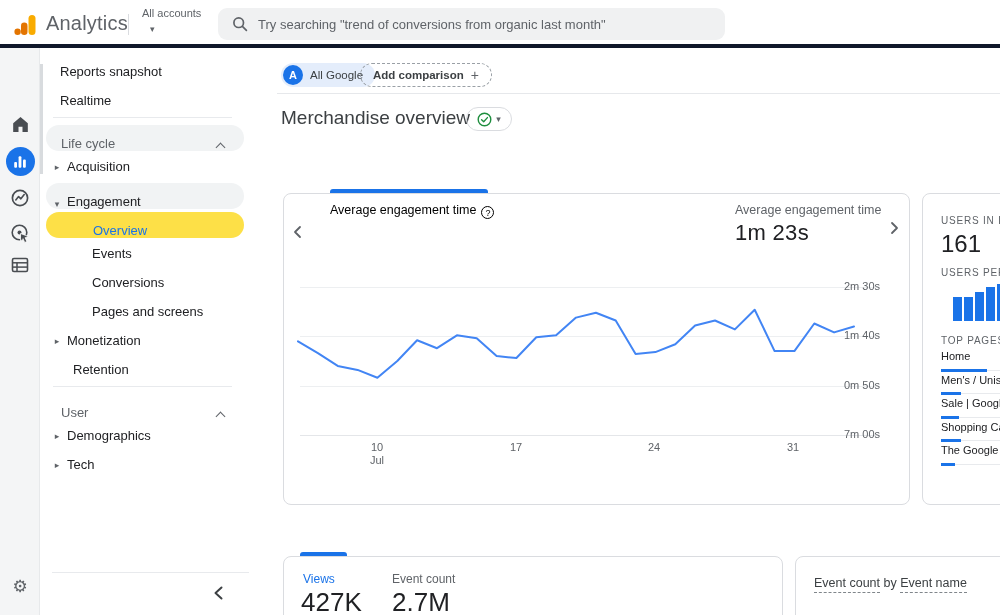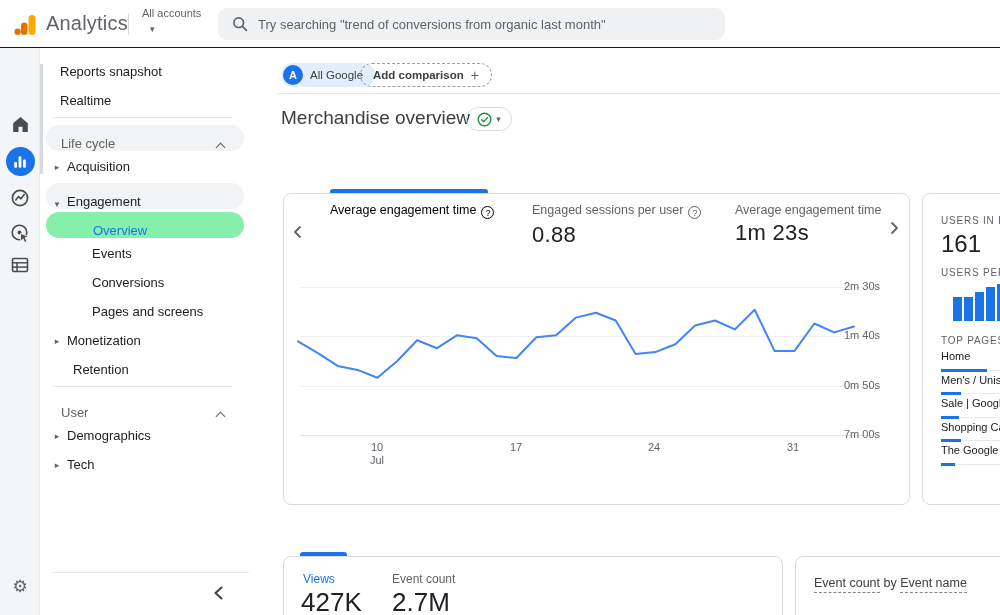--- a/index.html
+++ b/index.html
@@ -2,21 +2,21 @@
 <html><head>
 <meta charset="utf-8">
 <style>
   * { margin:0; padding:0; box-sizing:border-box; }
   html,body { width:1000px; height:615px; overflow:hidden; background:#fff;
     font-family:"Liberation Sans", sans-serif; color:#202124; }
   #page { position:relative; width:1000px; height:615px; overflow:hidden; background:#fff; }
 
   
   #topbar { position:absolute; left:0; top:0; width:1000px; height:48px; background:#fff;
-    border-bottom:1px solid #0f172a; z-index:30;text-decoration:underline; }
+    border-bottom:4px solid #0f172a; z-index:30;text-decoration:underline; }
   .ga-logo { position:absolute; left:13px; top:13px; width:24px; height:24px; }
   .product-name { position:absolute; left:46px; top:12px; font-size:20px; color:#5f6368; letter-spacing:.2px; }
   .topbar-divider { position:absolute; left:128px; top:14px; width:1px; height:21px; background:#dadce0; }
   .account-switcher { position:absolute; left:142px; top:7px; font-size:11px; color:#5f6368; }
   .account-caret { position:absolute; left:150px; top:24px; font-size:9px; color:#5f6368; }
   .searchbar { position:absolute; left:218px; top:8px; width:507px; height:32px; background:#f0f1f2;
     border-radius:9px; display:flex; align-items:center; padding:0 14px; }
   .searchbar input { border:none; outline:none; background:transparent; font-size:13px;
     color:#3c4043; width:440px; margin-left:10px; font-family:"Liberation Sans", sans-serif; }
   .searchbar input::placeholder { color:#5f6368; opacity:1; }
@@ -31,21 +31,21 @@
   .gear-glyph { font-size:17px; color:#5f6368; line-height:17px; }
 
   
   #sidebar { position:absolute; left:41px; top:48px; width:229px; height:567px; background:#fff; z-index:10; }
   #sidebar-list { padding-top:9px; }
   .srow { height:29px; display:flex; align-items:center; font-size:13px; color:#202124;
     cursor:pointer; position:relative; }
   .srow .pillwrap { margin:0 26px 0 5px; width:198px; height:26px; border-radius:14px;
     display:flex; align-items:flex-end; }
   .pill-gray { background:#f1f3f4; }
-  .pill-blue { background:#86efac; }
+  .pill-blue { background:#fde047; }
   .lvl0 { padding-left:19px; }
   .lvl2 { padding-left:51px; }
   .sec-label { padding-left:15px; color:#5f6368; flex:1; }
   .arrow { width:20px; text-align:center; font-size:9px; color:#5f6368; margin-left:6px; }
   .active-link { color:#1a73e8; }
   .sdivider { height:1px; background:#e8eaed; margin:2px 38px 5px 12px; }
   .chev-up { width:7px; height:7px; border-left:1.6px solid #5f6368; border-top:1.6px solid #5f6368;
     transform:rotate(45deg); margin-right:20px; margin-top:3px; }
   .sidebar-footer-divider { position:absolute; left:11px; top:524px; width:197px; height:1px; background:#e8eaed; }
   .collapse-btn { position:absolute; left:170px; top:537px; width:24px; height:24px; cursor:pointer; }
@@ -273,24 +273,20 @@
   <svg class="scroll-chev" style="left:290px; top:224px;" width="16" height="16" viewBox="0 0 16 16">
     <polyline points="10,3 5,8 10,13" fill="none" stroke="#5f6368" stroke-width="1.8" stroke-linecap="round" stroke-linejoin="round"></polyline>
   </svg>
   <svg class="scroll-chev" style="left:886px; top:220px;" width="16" height="16" viewBox="0 0 16 16">
     <polyline points="6,3 11,8 6,13" fill="none" stroke="#5f6368" stroke-width="1.8" stroke-linecap="round" stroke-linejoin="round"></polyline>
   </svg>
 
   <div class="metric-col" style="left:330px; width:195px;">
     <div class="metric-label active"><span>Average engagement time</span><span class="help-icon">?</span></div>
   </div>
-  <div class="metric-col" style="left:532px; width:200px;">
-    <div class="metric-label"><span>Engaged sessions per user</span><span class="help-icon">?</span></div>
-    <div class="metric-value">0.88</div>
-  </div>
   <div class="metric-col" style="left:735px; width:146px; overflow:hidden;">
     <div class="metric-label"><span>Average engagement time per session</span></div>
     <div class="metric-value">1m 23s</div>
   </div>
 
   <div class="gridline" style="top:287px;"></div>
   <div class="gridline" style="top:336px;"></div>
   <div class="gridline" style="top:386px;"></div>
   <div class="axisline" style="top:435px;"></div>
   <div class="ytick" style="top:280px;">2m 30s</div>

